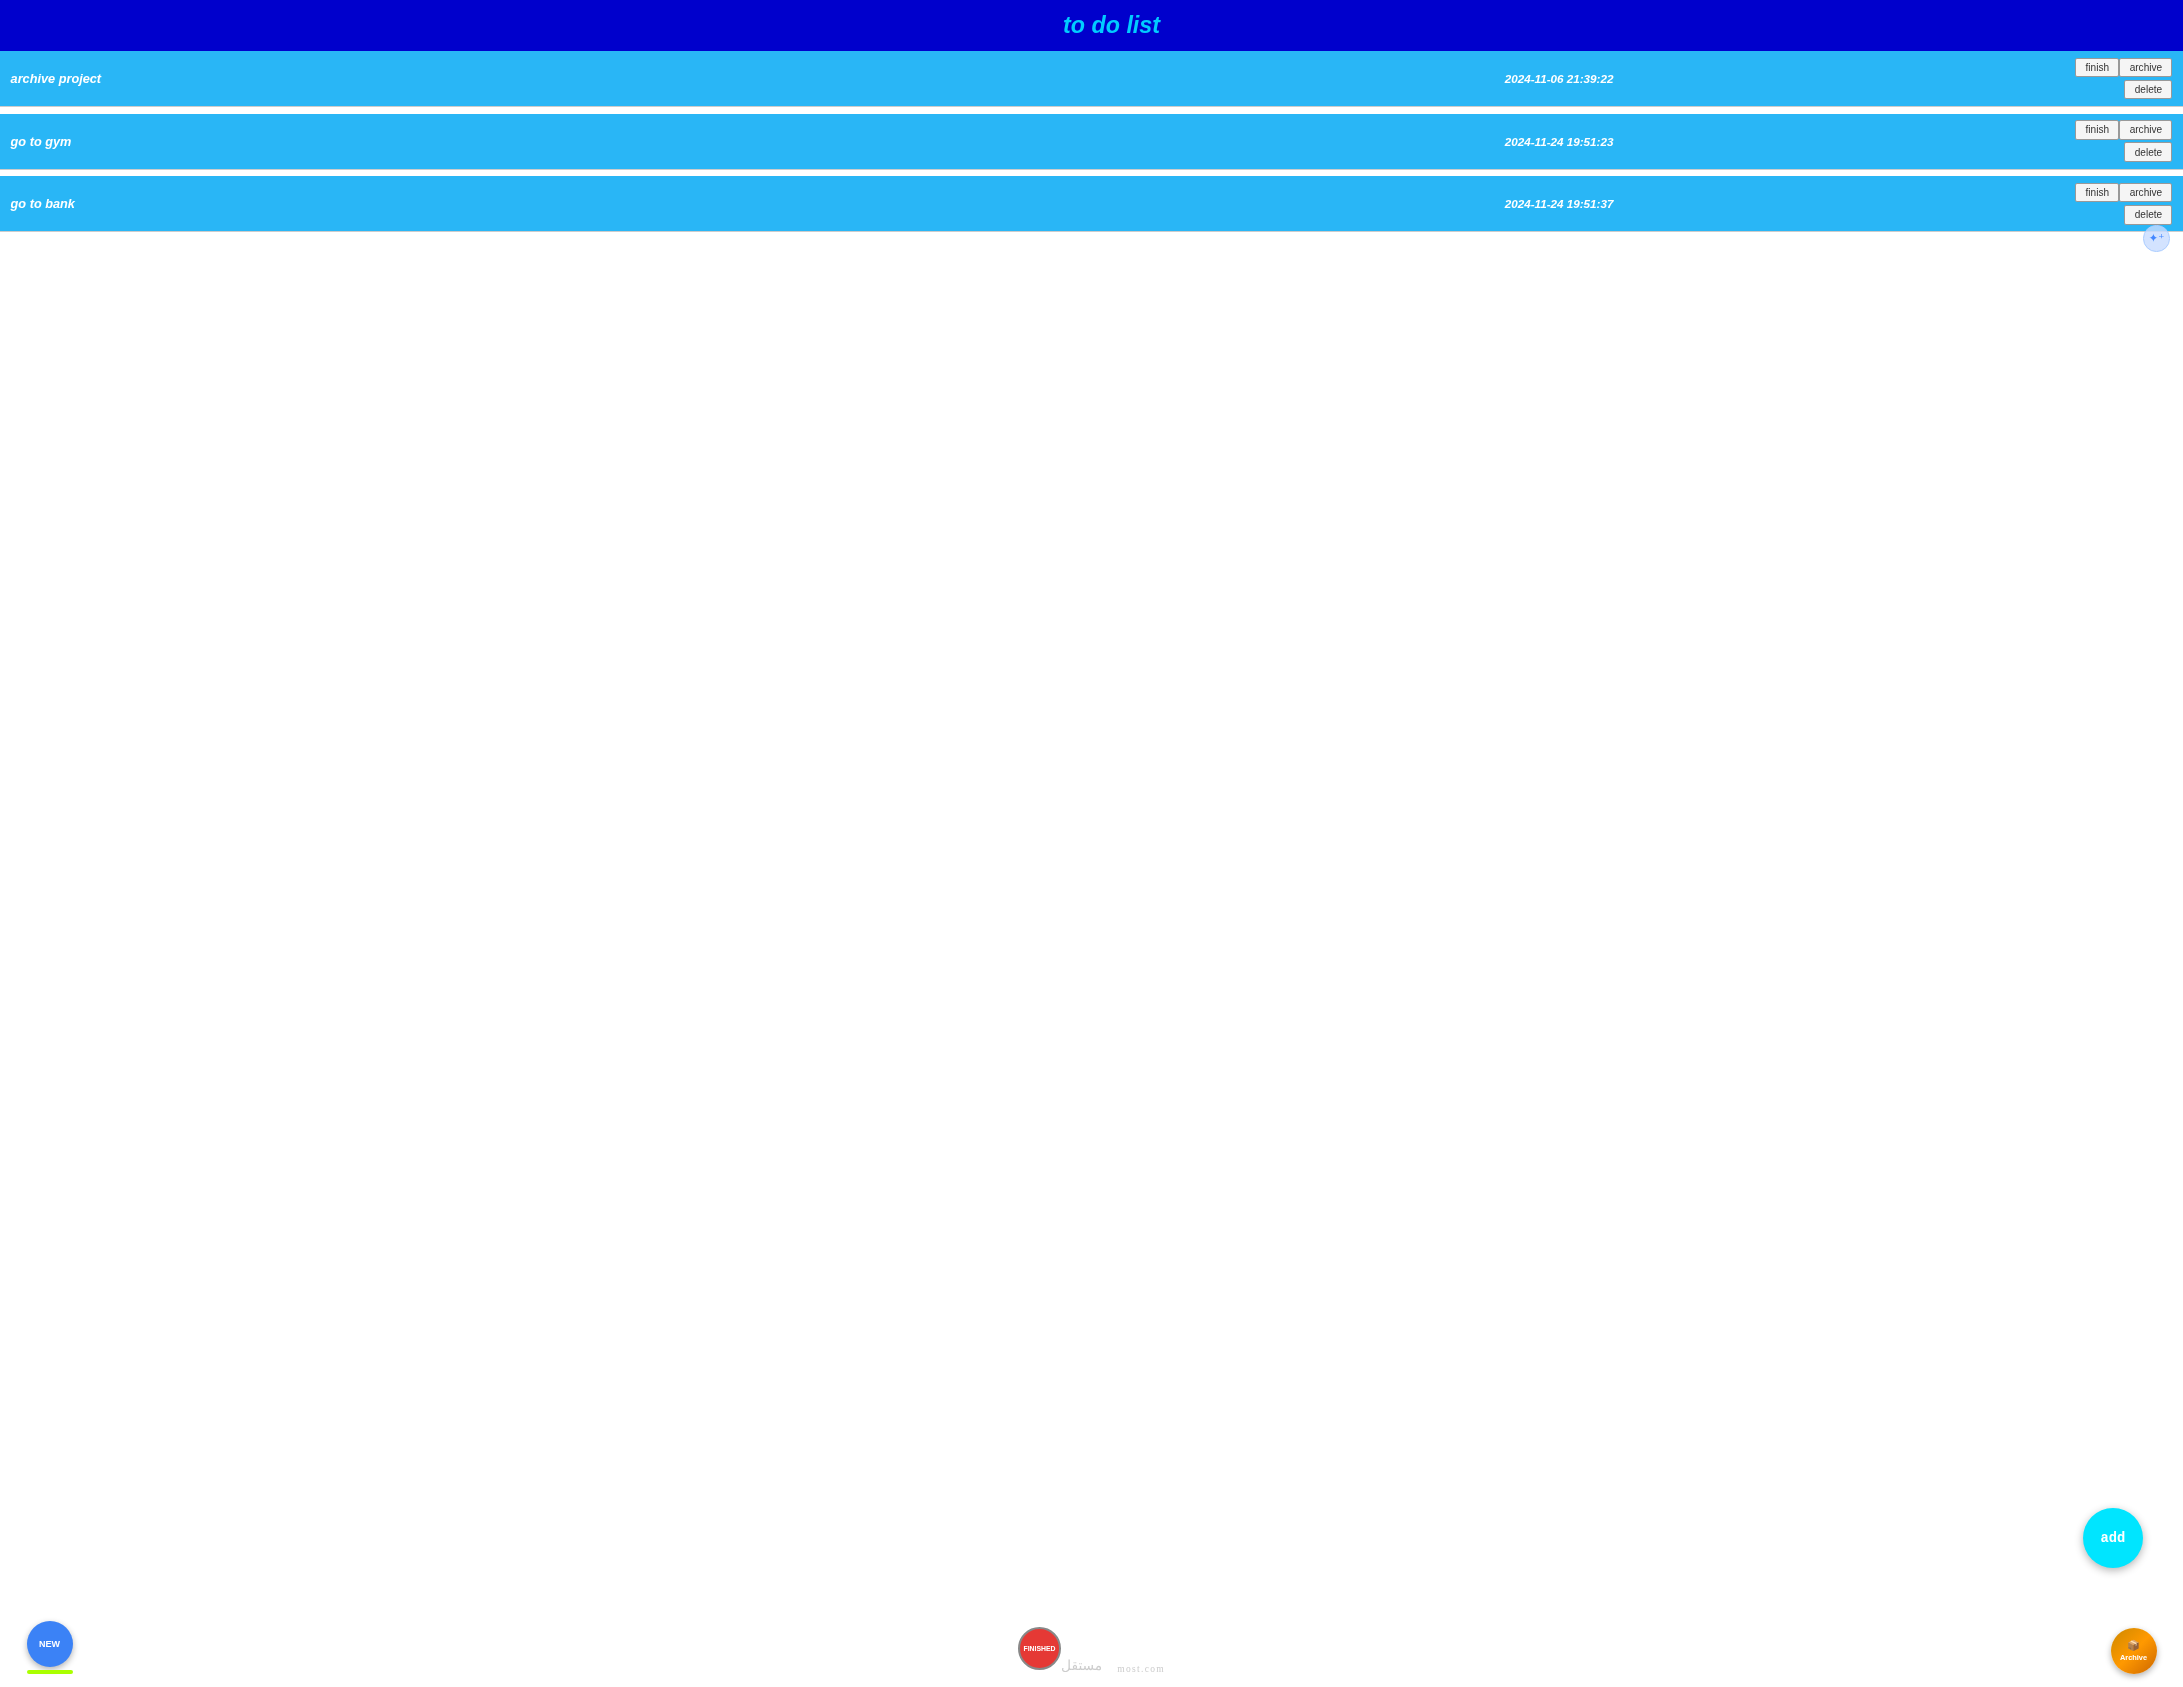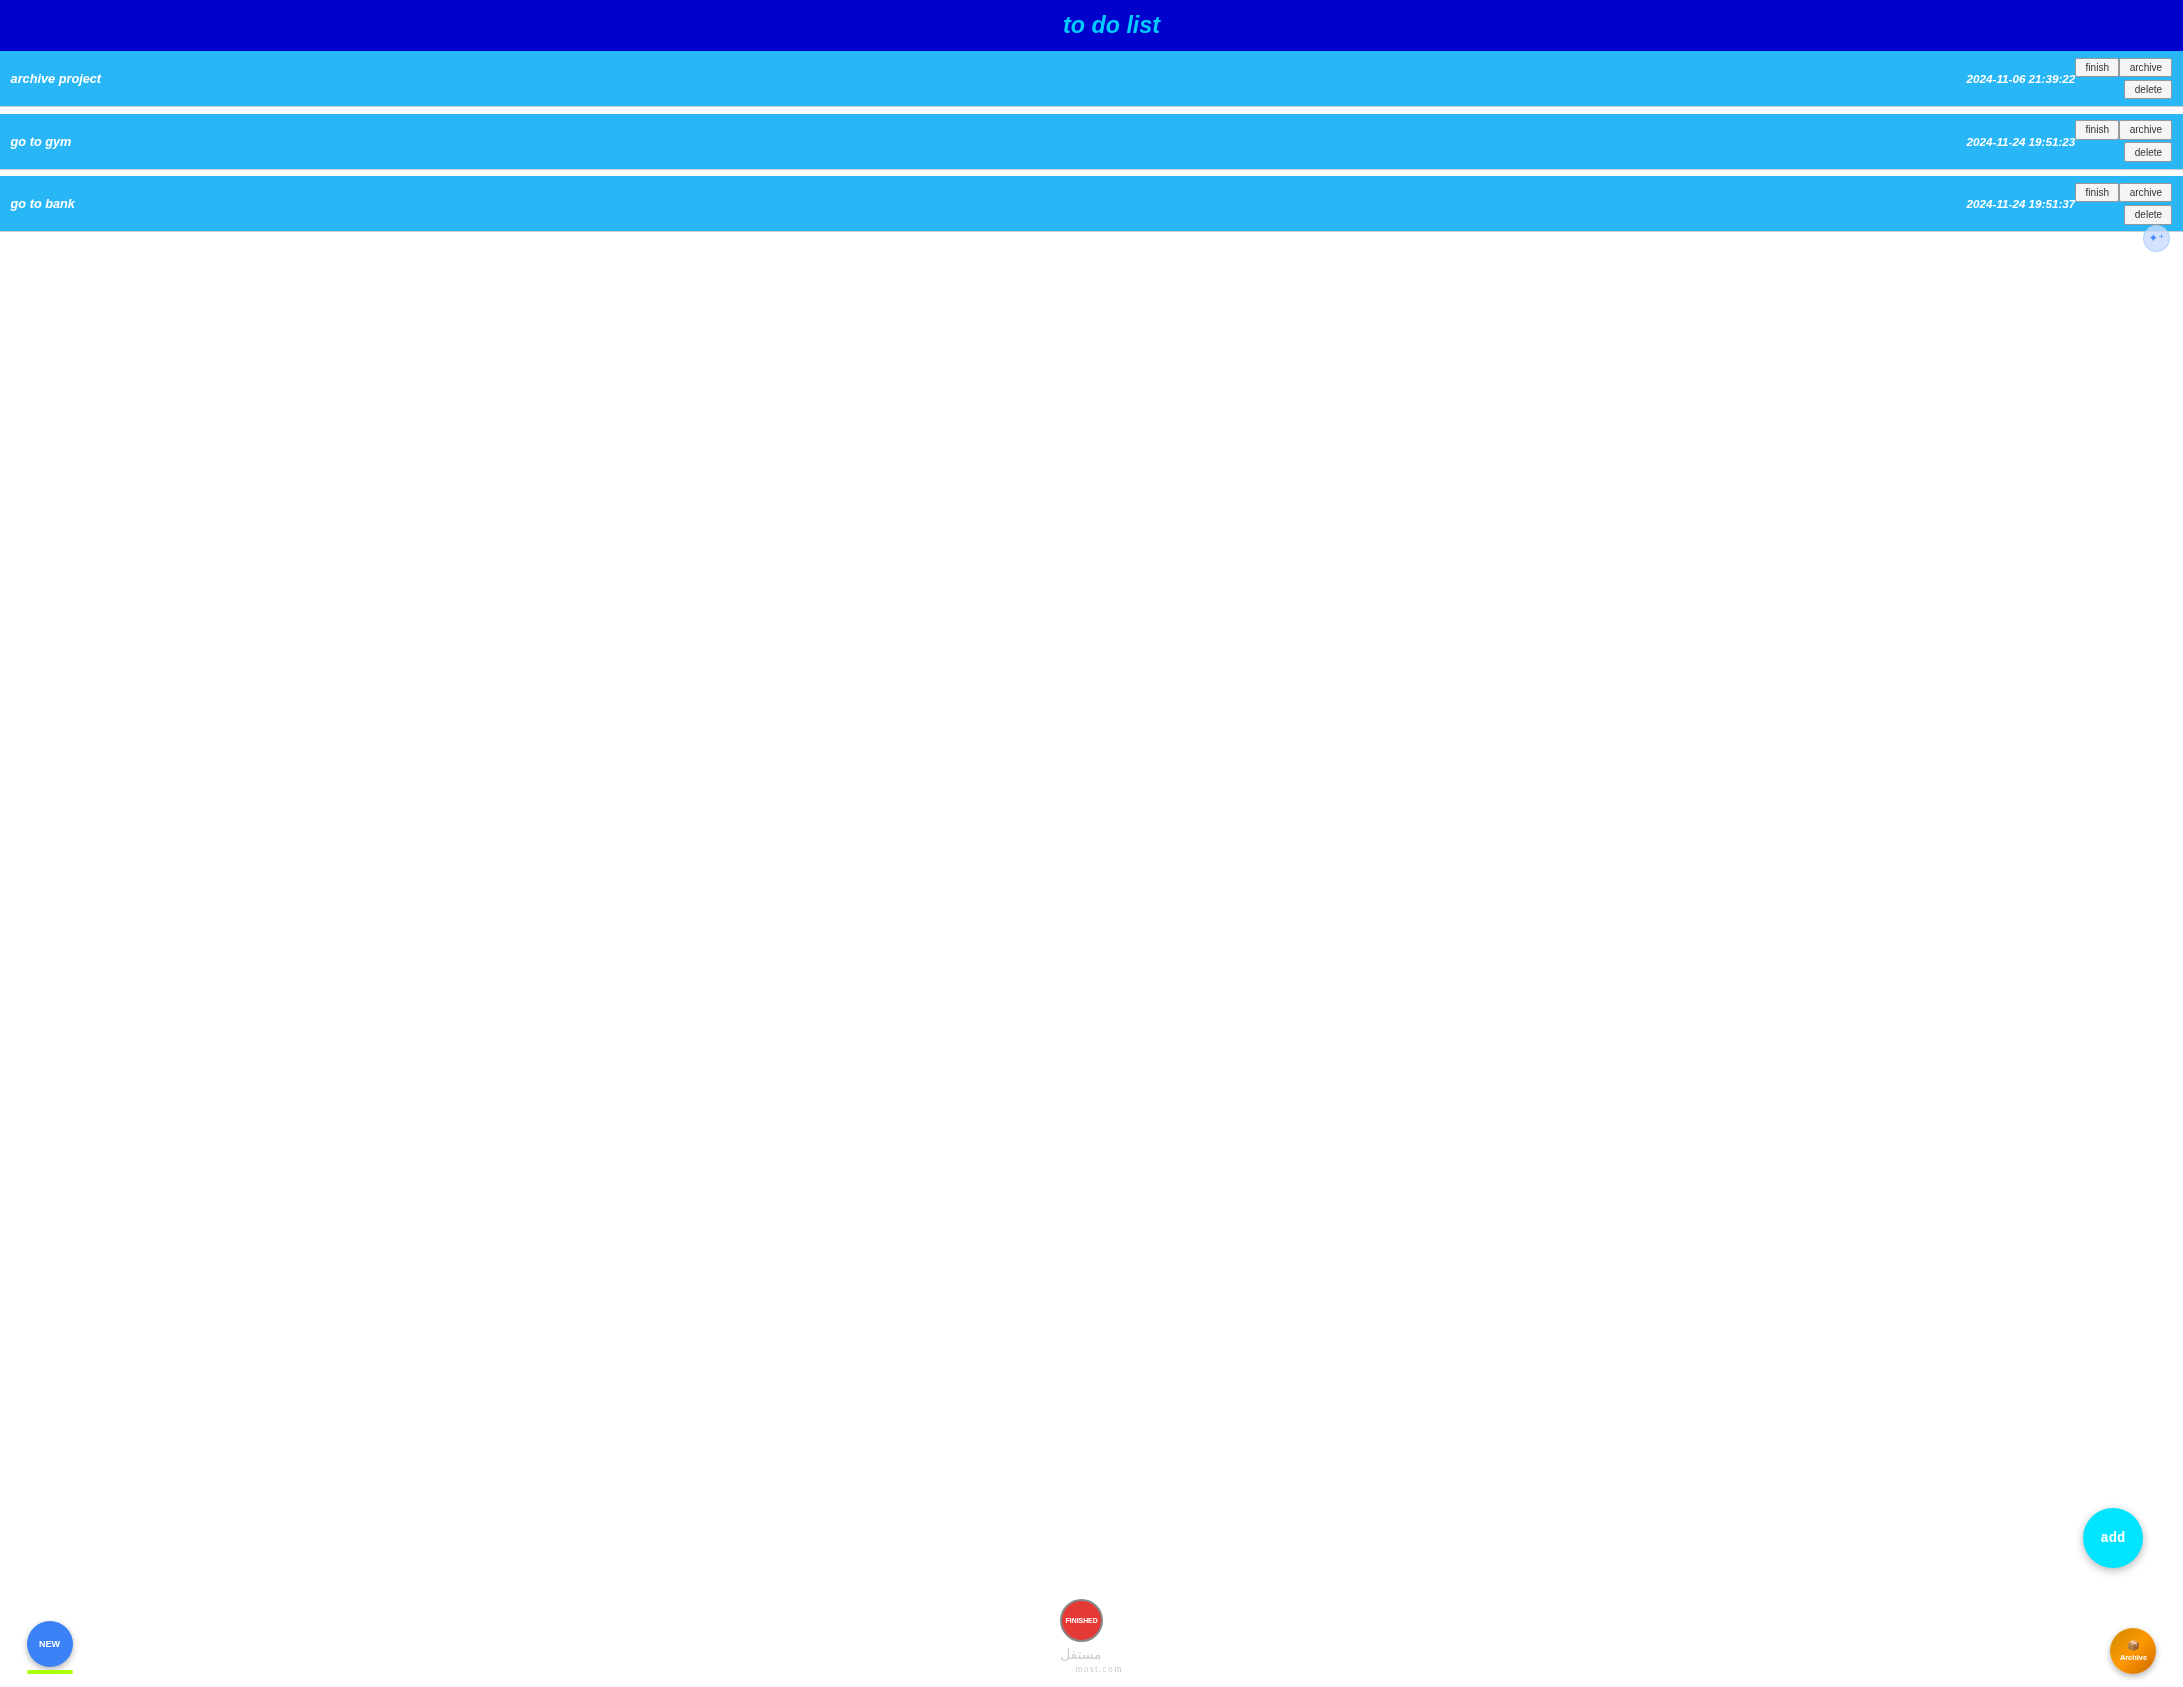--- a/index.html
+++ b/index.html
@@ -49,21 +49,21 @@
       font-size: 1.2em;
       flex: 1;
       font-style: italic;
     }
 
     .todo-item-date {
       color: white;
       font-weight: bold;
       font-size: 1.1em;
       flex: 1;
-      text-align: right;
+      text-align: center;
       font-style: italic;
     }
 
     .todo-item-actions {
       display: flex;
       flex-direction: column;
       gap: 2.6px;
       align-items: flex-end;
     }
 
@@ -140,22 +140,21 @@
     .green-bar {
       width: 46px;
       height: 4px;
       background: #aaff00;
       margin-top: 2.6px;
       border-radius: 2px;
     }
 
     .bottom-logo {
       display: flex;
-      flex-direction: column;
-      align-items: flex-start;
+      align-items: flex-end;
       pointer-events: none;
     }
 
     .logo-text {
       color: #cccccc;
       font-size: 1.3em;
       font-family: serif;
       letter-spacing: 1.3px;
     }
 

